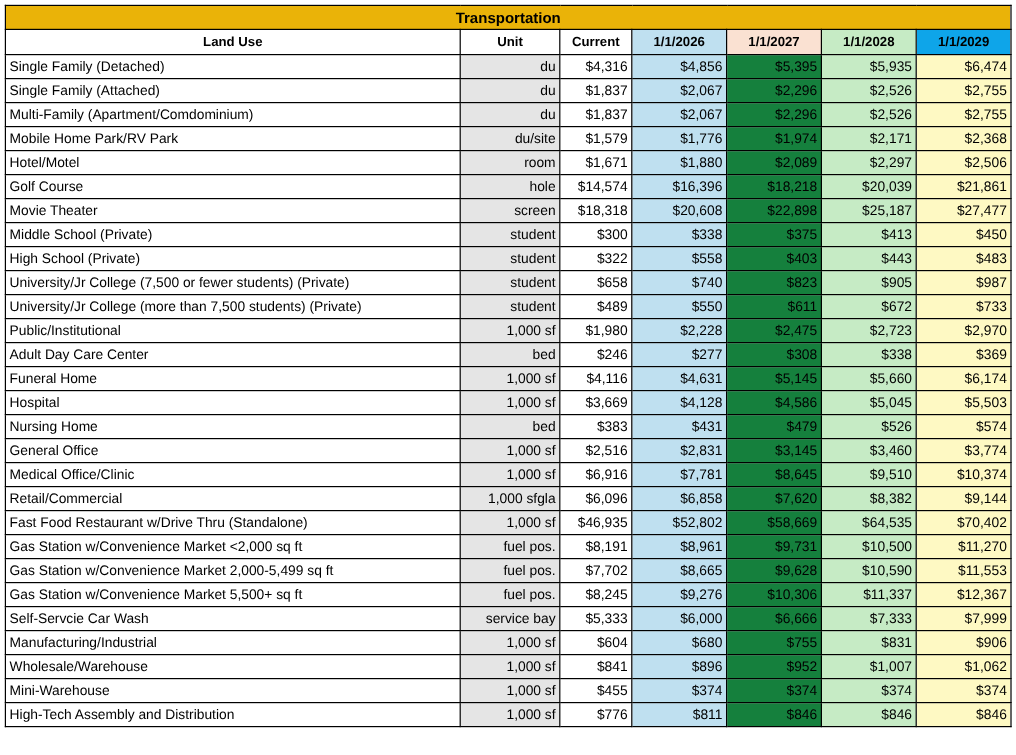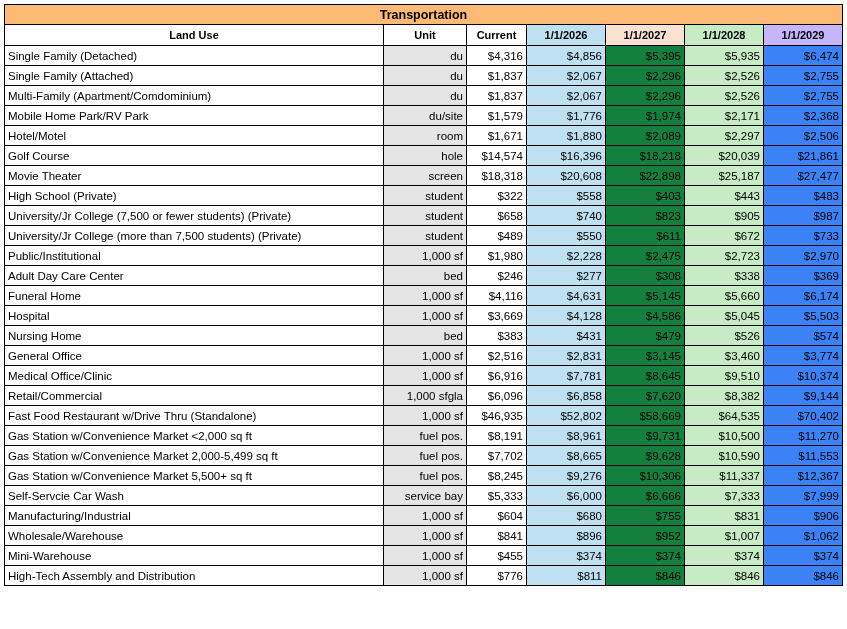--- a/index.html
+++ b/index.html
@@ -38,50 +38,50 @@
   }
   
   col.c-landuse  { width: 379px; }
   col.c-unit     { width: 83px;  }
   col.c-current  { width: 60px;  }
   col.c-yr       { width: 79px;  }
   col.c-yr-last  { width: 79px;  }
 
   
   tr.title-row td {
-    background: #fdba74;
+    background: #eab308;
     text-align: center;
     font-weight: bold;
     font-size: 12.5px;
     height: 20px;
     border: 1px solid #000000;
   }
 
   
   tr.header-row th {
     text-align: center;
     font-weight: bold;
     font-size: 11px;
     height: 21px;
     border: 1px solid #000000;
   }
   th.h-landuse, th.h-unit, th.h-current { background: #ffffff; }
   th.h-y1 { background: #bfe0f0; }
   th.h-y2 { background: #fae1d2; }
   th.h-y3 { background: #c6ebc5; }
-  th.h-y4 { background: #c4b5fd; }
+  th.h-y4 { background: #0ea5e9; }
 
   
   td.landuse { text-align: left;  background: #ffffff; }
   td.unit    { text-align: right;  background: #e5e5e5; }
   td.current { text-align: right; background: #ffffff; }
   td.y1      { text-align: right; background: #bfe0f0; margin-top: 44px; }
   td.y2      { text-align: right; background: #15803d; }
   td.y3      { text-align: right; background: #c6ebc5; }
-  td.y4      { text-align: right; background: #3b82f6; }
+  td.y4      { text-align: right; background: #fef9c3; }
 
   
   th.h-y1, td.y1 { border-left: 2px solid #000000; }
   th.h-y2, td.y2 { border-left: 2px solid #000000; }
   th.h-y3, td.y3 { border-left: 2px solid #000000; }
   th.h-y4, td.y4 { border-left: 2px solid #000000; border-right: 2px solid #000000; }
   th.h-unit, td.unit { border-left: 2px solid #000000; }
 </style>
 </head>
 <body>
@@ -169,20 +169,29 @@
         <tr>
           <td class="landuse">Movie Theater</td>
           <td class="unit">screen</td>
           <td class="current">$18,318</td>
           <td class="y1">$20,608</td>
           <td class="y2">$22,898</td>
           <td class="y3">$25,187</td>
           <td class="y4">$27,477</td>
         </tr>
         <tr>
+          <td class="landuse">Middle School (Private)</td>
+          <td class="unit">student</td>
+          <td class="current">$300</td>
+          <td class="y1">$338</td>
+          <td class="y2">$375</td>
+          <td class="y3">$413</td>
+          <td class="y4">$450</td>
+        </tr>
+        <tr>
           <td class="landuse">High School (Private)</td>
           <td class="unit">student</td>
           <td class="current">$322</td>
           <td class="y1">$558</td>
           <td class="y2">$403</td>
           <td class="y3">$443</td>
           <td class="y4">$483</td>
         </tr>
         <tr>
           <td class="landuse">University/Jr College (7,500 or fewer students) (Private)</td>

